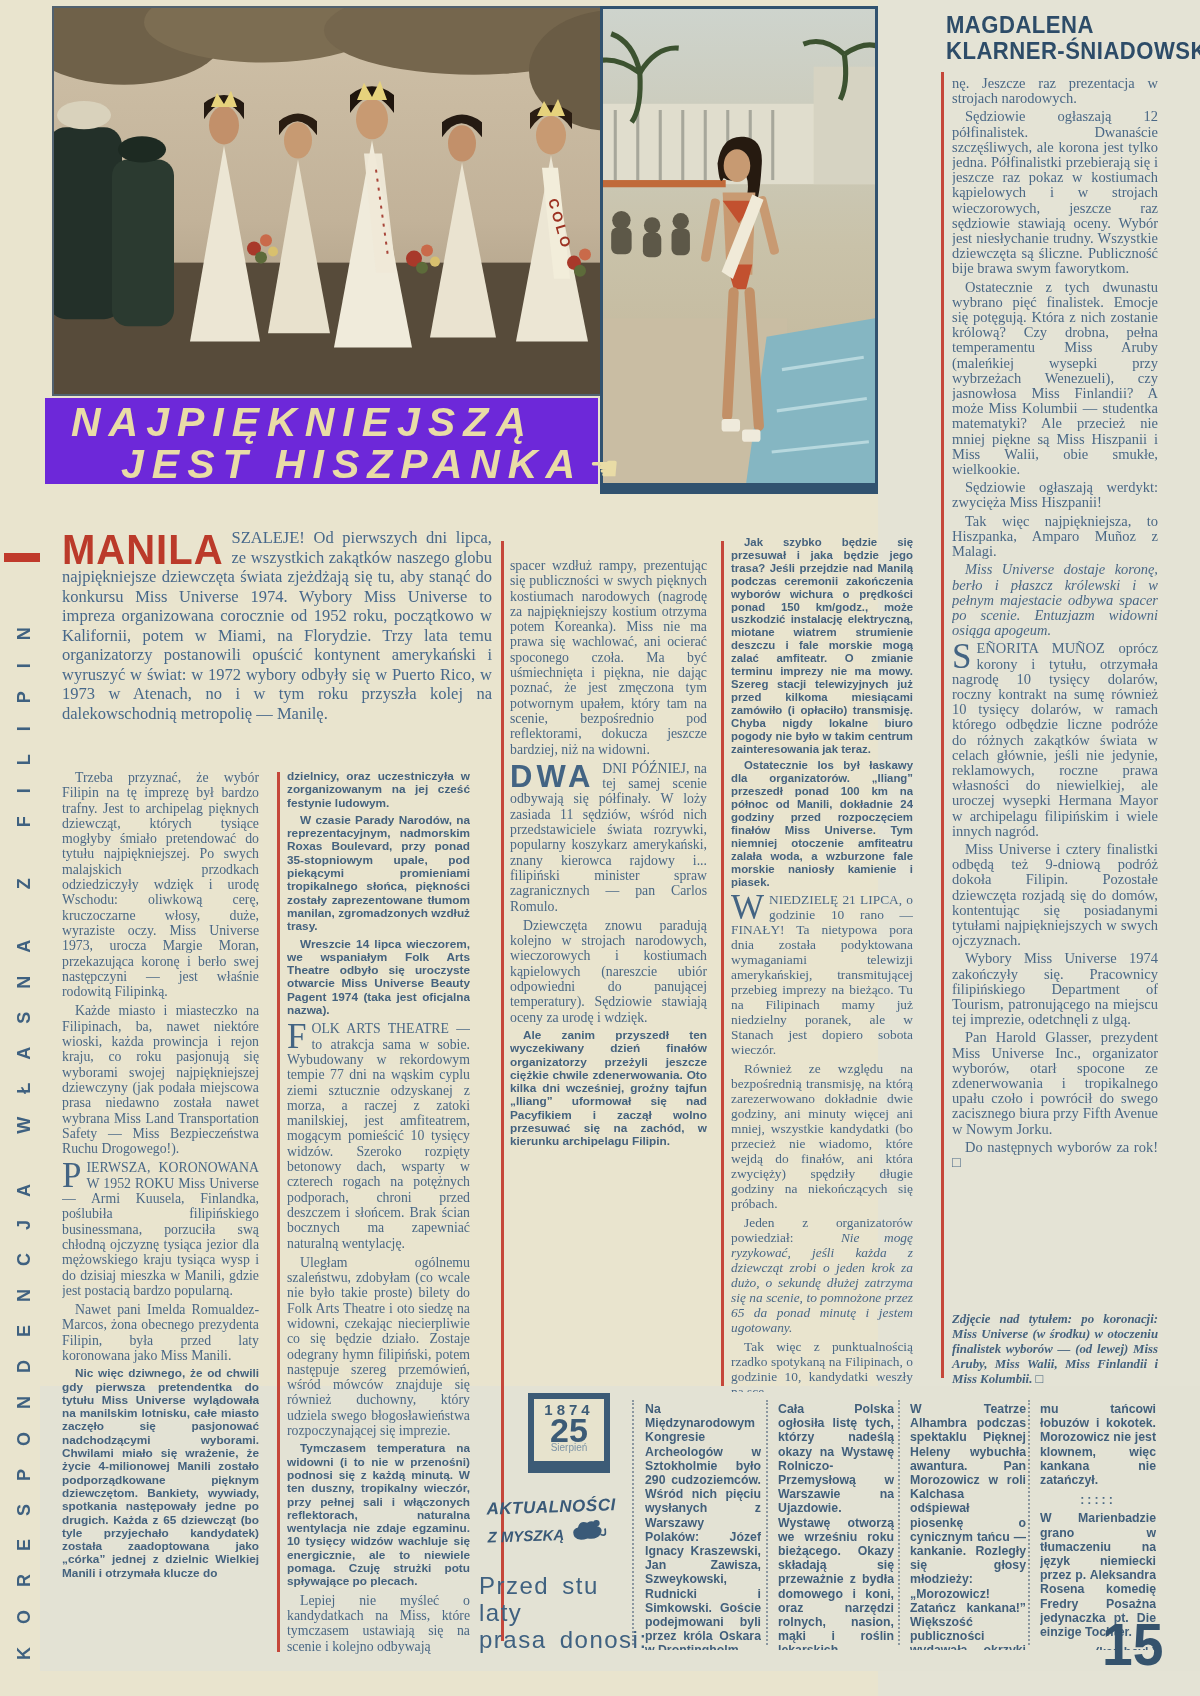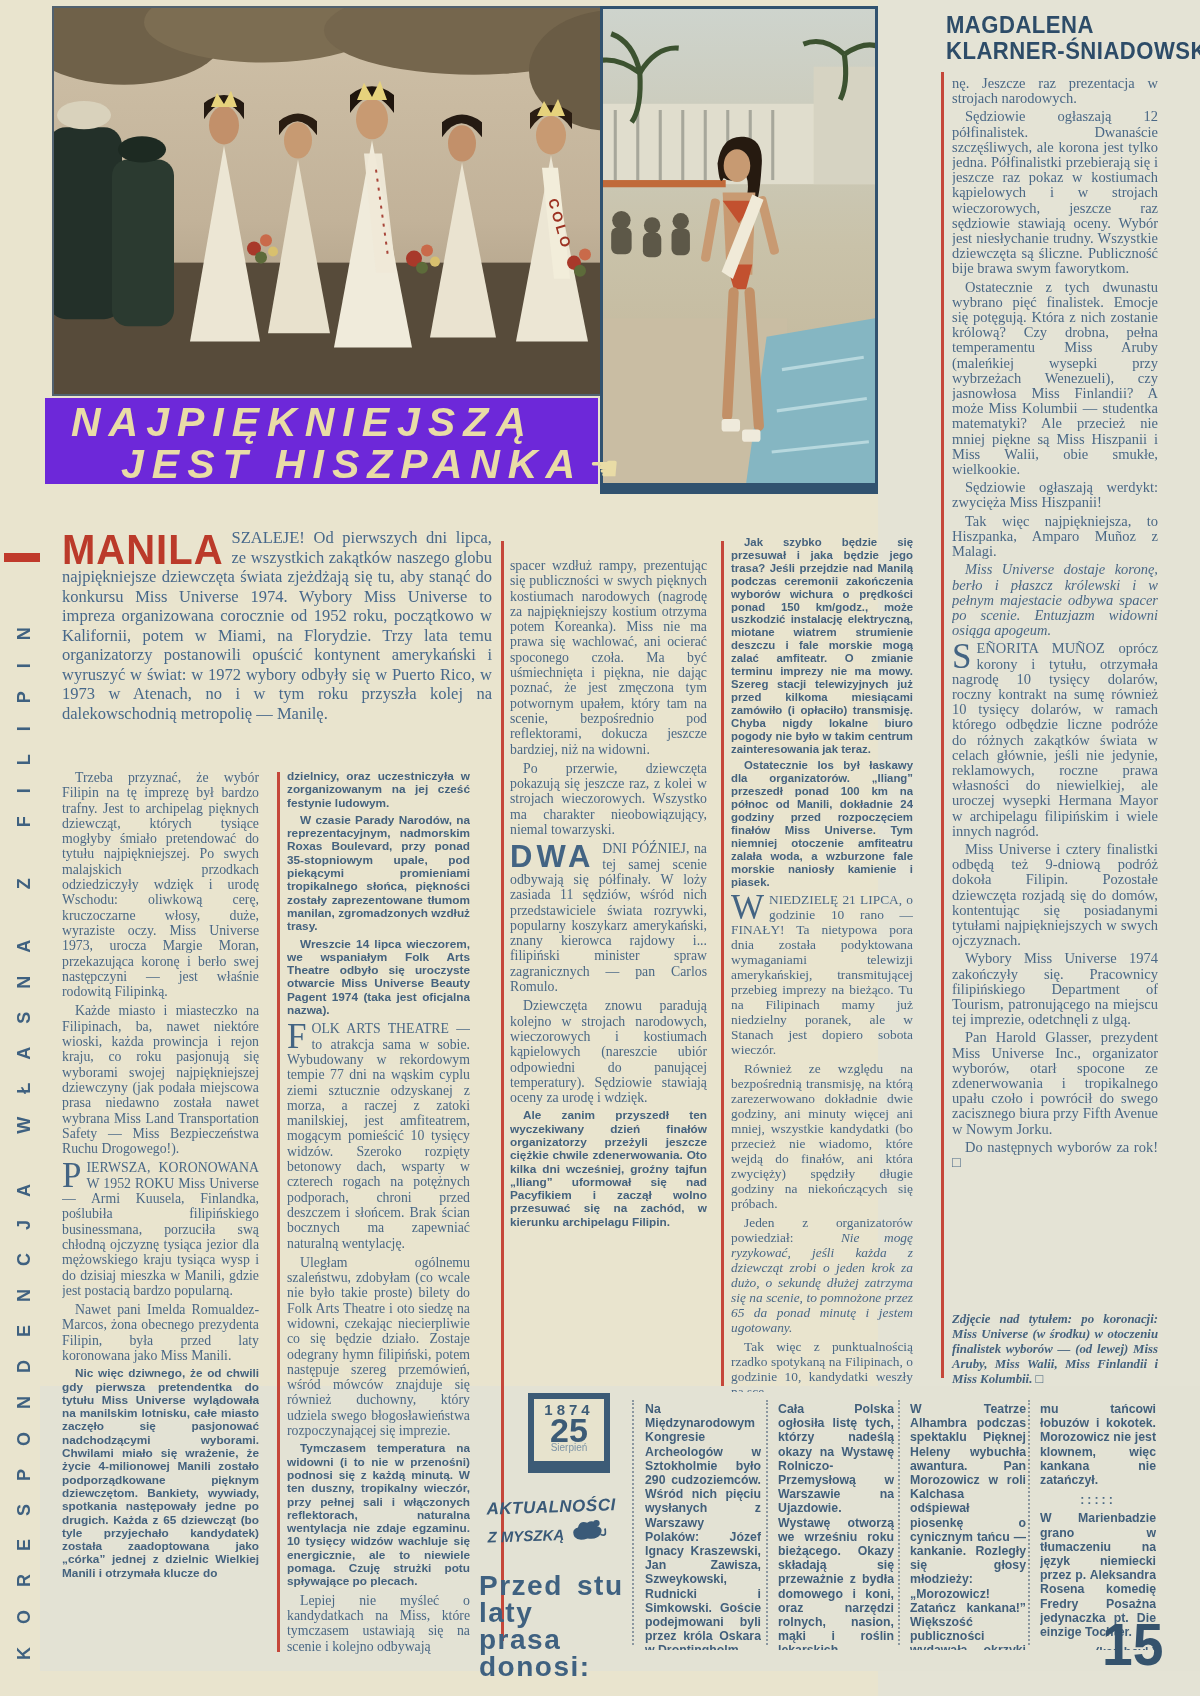--- a/index.html
+++ b/index.html
@@ -72,21 +72,21 @@
        font-family:"Liberation Sans",sans-serif;}
   .cal-year{font-size:15px;font-weight:bold;letter-spacing:4px;padding-top:2px;}
   .cal-day{font-size:34px;font-weight:bold;line-height:24px;}
   .cal-month{font-size:10px;color:#7d94a6;}
   .mouse-logo{left:487px;top:1497px;width:150px;color:#3a5a78;
        font-family:"Liberation Sans",sans-serif;font-style:italic;font-weight:bold;
        transform:rotate(-2deg);}
   .logo-l1{font-size:17px;letter-spacing:.5px;}
   .logo-l2{font-size:15px;display:flex;align-items:flex-end;gap:4px;}
   .retro-head{left:479px;top:1572px;width:175px;font-family:"Liberation Sans",sans-serif;
-       font-weight:bold;font-size:28px;line-height:27px;letter-spacing:1.5px;word-spacing:5px;
+       font-weight:normal;font-size:24px;line-height:27px;letter-spacing:1.5px;word-spacing:5px;
        color:#3f6180;}
   .retro-col{top:1402px;width:116px;height:248px;overflow:hidden;
        font-family:"Liberation Sans",sans-serif;font-weight:bold;font-size:12.3px;
        line-height:14.2px;color:#415f7b;}
   .retro-col p{margin:0 0 6px 0;text-align:justify;hyphens:auto;}
   .rdots{text-align:center;letter-spacing:3px;color:#4b6a85;font-weight:bold;margin:4px 0;}
   .rsig{text-align:right;font-weight:bold;}
   .dotsep{border-left:2px dotted #8b97a0;width:0;top:1400px;height:245px;}
 
   .pageno{left:1102px;top:1610px;font-family:"Liberation Sans",sans-serif;font-weight:bold;
@@ -269,21 +269,20 @@
   <p class="alt ind">W czasie Parady Narodów, na reprezentacyjnym, nadmorskim Roxas Boulevard, przy ponad 35-stopniowym upale, pod piekącymi promieniami tropikalnego słońca, piękności zostały zaprezentowane tłumom manilan, zgromadzonych wzdłuż trasy.</p>
   <p class="alt ind">Wreszcie 14 lipca wieczorem, we wspaniałym Folk Arts Theatre odbyło się uroczyste otwarcie Miss Universe Beauty Pagent 1974 (taka jest oficjalna nazwa).</p>
   <p><span class="dropcap">F</span><span>OLK ARTS THEATRE — to atrakcja sama w sobie. Wybudowany w rekordowym tempie 77 dni na wąskim cyplu ziemi sztucznie odzyskanej z morza, a raczej z zatoki manilskiej, jest amfiteatrem, mogącym pomieścić 10 tysięcy widzów. Szeroko rozpięty betonowy dach, wsparty w czterech rogach na potężnych podporach, chroni przed deszczem i słońcem. Brak ścian bocznych ma zapewniać naturalną wentylację.</span></p>
   <p class="ind">Uległam ogólnemu szaleństwu, zdobyłam (co wcale nie było takie proste) bilety do Folk Arts Theatre i oto siedzę na widowni, czekając niecierpliwie co się będzie działo. Zostaje odegrany hymn filipiński, potem następuje szereg przemówień, wśród mówców znajduje się również duchowny, który udziela swego błogosławieństwa rozpoczynającej się imprezie.</p>
   <p class="alt ind">Tymczasem temperatura na widowni (i to nie w przenośni) podnosi się z każdą minutą. W ten duszny, tropikalny wieczór, przy pełnej sali i włączonych reflektorach, naturalna wentylacja nie zdaje egzaminu. 10 tysięcy widzów wachluje się energicznie, ale to niewiele pomaga. Czuję strużki potu spływające po plecach.</p>
   <p class="ind">Lepiej nie myśleć o kandydatkach na Miss, które tymczasem ustawiają się na scenie i kolejno odbywają</p>
 </div>
 
 <div class="abs col serif13 c3">
   <p>spacer wzdłuż rampy, prezentując się publiczności w swych pięknych kostiumach narodowych (nagrodę za najpiękniejszy kostium otrzyma potem Koreanka). Miss nie ma prawa się wachlować, ani ocierać spoconego czoła. Ma być uśmiechnięta i piękna, nie dając poznać, że jest zmęczona tym potwornym upałem, który tam na scenie, bezpośrednio pod reflektorami, dokucza jeszcze bardziej, niż na widowni.</p>
-  <p class="ind">Po przerwie, dziewczęta pokazują się jeszcze raz, z kolei w strojach wieczorowych. Wszystko ma charakter nieobowiązujący, niemal towarzyski.</p>
   <p><span class="dropword">DWA</span><span>DNI PÓŹNIEJ, na tej samej scenie odbywają się półfinały. W loży zasiada 11 sędziów, wśród nich przedstawiciele świata rozrywki, popularny koszykarz amerykański, znany kierowca rajdowy i... filipiński minister spraw zagranicznych — pan Carlos Romulo.</span></p>
   <p class="ind">Dziewczęta znowu paradują kolejno w strojach narodowych, wieczorowych i kostiumach kąpielowych (nareszcie ubiór odpowiedni do panującej temperatury). Sędziowie stawiają oceny za urodę i wdzięk.</p>
   <p class="alt ind">Ale zanim przyszedł ten wyczekiwany dzień finałów organizatorzy przeżyli jeszcze ciężkie chwile zdenerwowania. Oto kilka dni wcześniej, groźny tajfun „Iliang” uformował się nad Pacyfikiem i zaczął wolno przesuwać się na zachód, w kierunku archipelagu Filipin.</p>
 </div>
 
 <div class="abs col col4v c4">
   <p class="alt ind">Jak szybko będzie się przesuwał i jaka będzie jego trasa? Jeśli przejdzie nad Manilą podczas ceremonii zakończenia wyborów wichura o prędkości ponad 150 km/godz., może uszkodzić instalację elektryczną, miotane wiatrem strumienie deszczu i fale morskie mogą zalać amfiteatr. O zmianie terminu imprezy nie ma mowy. Szereg stacji telewizyjnych już przed kilkoma miesiącami zamówiło (i opłaciło) transmisję. Chyba nigdy lokalne biuro pogody nie było w takim centrum zainteresowania jak teraz.</p>
   <p class="alt ind">Ostatecznie los był łaskawy dla organizatorów. „Iliang” przeszedł ponad 100 km na północ od Manili, dokładnie 24 godziny przed rozpoczęciem finałów Miss Universe. Tym niemniej otoczenie amfiteatru zalała woda, a wzburzone fale morskie naniosły kamienie i piasek.</p>
   <p><span class="dropcap">W</span><span>NIEDZIELĘ 21 LIPCA, o godzinie 10 rano — FINAŁY! Ta nietypowa pora dnia została podyktowana wymaganiami telewizji amerykańskiej, transmitującej przebieg imprezy na bieżąco. Tu na Filipinach mamy już niedzielny poranek, ale w Stanach jest dopiero sobota wieczór.</span></p>
   <p class="ind">Również ze względu na bezpośrednią transmisję, na którą zarezerwowano dokładnie dwie godziny, ani minuty więcej ani mniej, wszystkie kandydatki (bo przecież nie wiadomo, które wejdą do finałów, ani która zwycięży) spędziły długie godziny na niekończących się próbach.</p>

